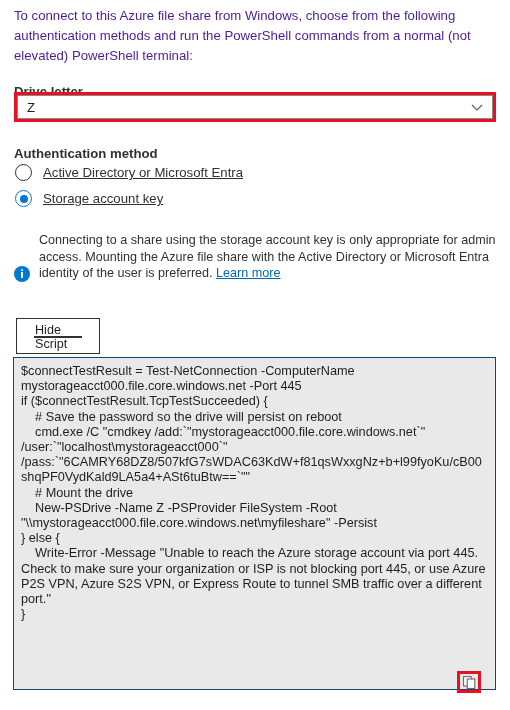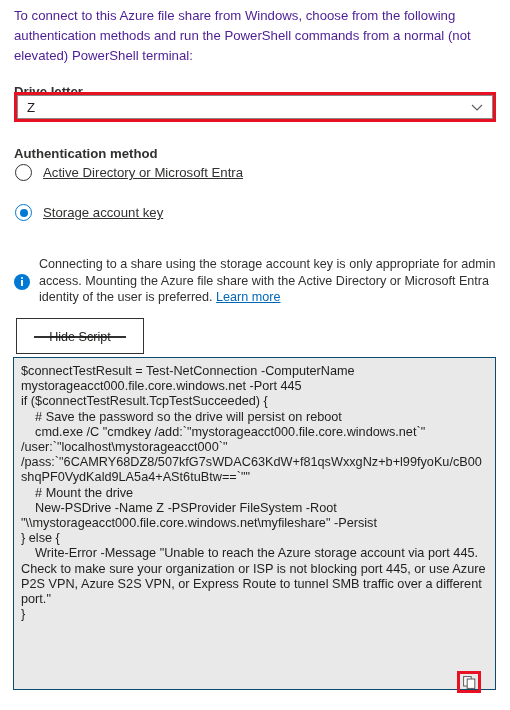--- a/index.html
+++ b/index.html
@@ -82,21 +82,21 @@
   .radio-row {
     position: absolute;
     left: 15px;
     display: flex;
     align-items: center;
     font-size: 13.2px;
     color: #323130;
     text-decoration: underline;
   }
   #radio-row-ad { top: 164px; }
-  #radio-row-key { top: 204px; }
+  #radio-row-key { top: 190px; }
 
   .radio {
     width: 17px;
     height: 17px;
     border-radius: 50%;
     border: 1.4px solid #323130;
     box-sizing: border-box;
     margin-right: 11px;
     position: relative;
     background: #ffffff;
@@ -116,22 +116,21 @@
     background: #0078d4;
   }
 
   
   .info-box {
     position: absolute;
     left: 14px;
     top: 232px;
     width: 482px;
     display: flex;
-    align-items: center;
-    margin-top: 24px;
+    align-items: flex-end;
   }
   .info-icon {
     flex: 0 0 auto;
     width: 16px;
     height: 16px;
     border-radius: 50%;
     background: #0078d4;
     margin-right: 9px;
     margin-top: 2px;
     position: relative;
@@ -162,21 +161,21 @@
   .info-text a {
     color: #0067b8;
     text-decoration: underline;
   }
 
   
   .hide-script-btn {
     position: absolute;
     left: 16px;
     top: 318px;
-    width: 128px;
+    width: 84px;
     height: 25px;
     box-sizing: border-box;
     border: 1px solid #323130;
     background: #ffffff;
     padding: 17px;
     cursor: pointer;
   }
   .hide-script-inner {
     width: 100%;
     height: 100%;

